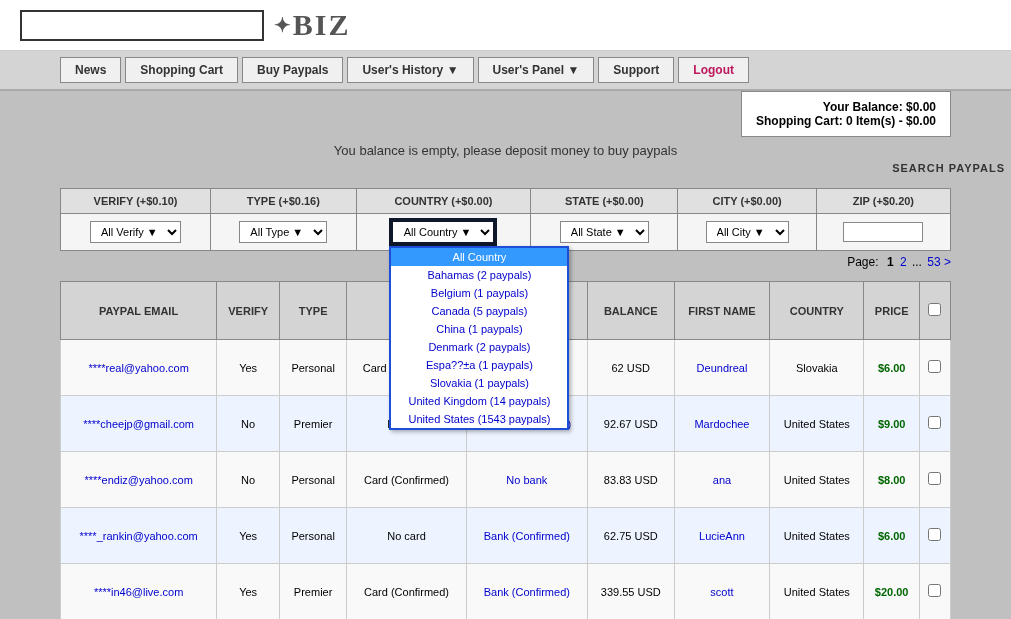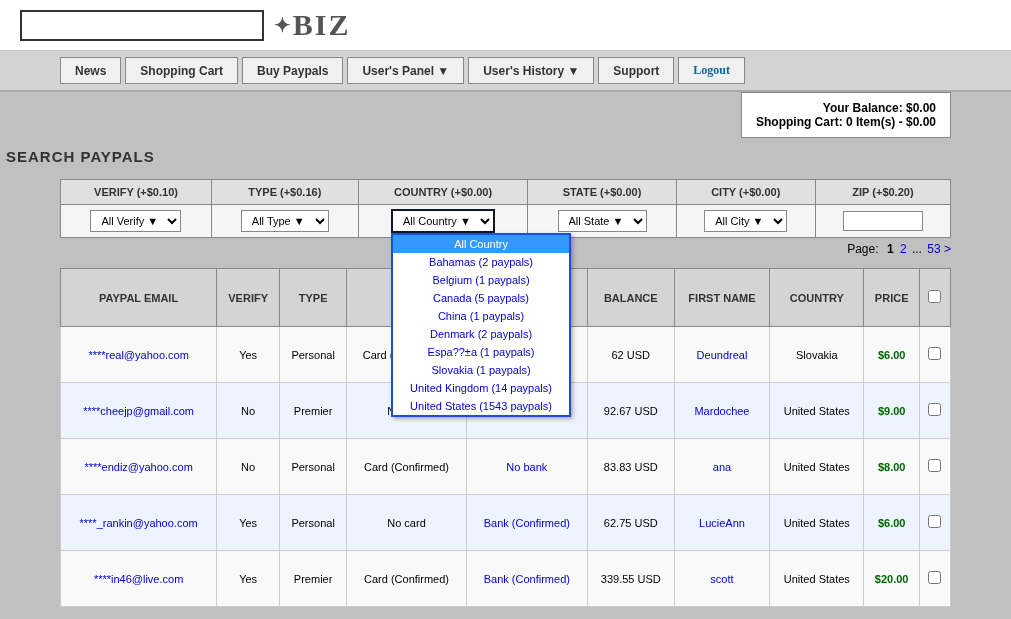--- a/index.html
+++ b/index.html
@@ -7,38 +7,38 @@
 
     
     .header { background: #ffffff; padding: 8px 20px; display: flex; align-items: center; border-bottom: 1px solid #ccc; }
     .logo-box { border: 2px solid #333; padding: 6px 30px; margin-right: 10px; }
     .logo-box input { border: none; outline: none; width: 180px; font-size: 14px; }
     .logo-text { font-size: 32px; font-weight: bold; color: #555; letter-spacing: -1px; display: flex; align-items: center; }
 
     
     .nav { background: #d4d4d4; padding: 6px 60px; display: flex; gap: 4px; border-bottom: 2px solid #aaa; }
     .nav-btn { padding: 5px 14px; border: 1px solid #888; background: #f0f0f0; cursor: pointer; font-size: 12px; font-weight: bold; color: #333; }
-    .nav-btn-red { color: #0369a1; font-family: Liberation Serif, serif; }
+    .nav-btn-red { color: #be185d; }
 
     
     .balance-bar { background: #c0c0c0; padding: 0 60px; display: flex; justify-content: flex-end; }
     .balance-box { background: #ffffff; border: 1px solid #888; padding: 8px 14px; font-size: 12px; text-align: right; }
 
     
     .alert-section { background: #c0c0c0; padding: 6px; text-align: center; }
     .alert-text { font-size: 13px; color: #333; }
-    .search-title { font-size: 15px; font-weight: bold; color: #333; text-align: left; margin-top: 4px; letter-spacing: 1px; }
+    .search-title { font-size: 11px; font-weight: bold; color: #333; text-align: right; margin-top: 4px; letter-spacing: 1px; }
 
     
     .filter-section { background: #c0c0c0; padding: 8px 60px 0 60px; }
     .filter-table { width: 100%; border-collapse: collapse; background: #e8e8e8; border: 1px solid #888; }
     .filter-table th { background: #e0e0e0; border: 1px solid #888; padding: 6px 8px; text-align: center; font-size: 11px; font-weight: bold; color: #333; margin-left: 42px; }
     .filter-table td { border: 1px solid #888; padding: 4px 6px; text-align: center; background: #f5f5f5; }
     .filter-select { padding: 3px 6px; border: 1px solid #888; background: #ffffff; font-size: 11px; cursor: pointer; }
-    .filter-select-country { border: 2px solid #0f172a; }
+    .filter-select-country { border: 4px solid #0f172a; text-align: right; }
 
     
     .dropdown-container { position: relative; display: inline-block; }
     .dropdown-list { position: absolute; top: 100%; left: 0; z-index: 100; background: #ffffff; border: 2px solid #1d4ed8; min-width: 180px; box-shadow: 2px 2px 4px rgba(0,0,0,0.3); }
     .dropdown-item { padding: 3px 8px; cursor: pointer; font-size: 11px; color: #0000cc; }
     .dropdown-item.selected { background: #3399ff; color: #ffffff; }
 
     
     .page-info { background: #c0c0c0; padding: 4px 60px; text-align: right; font-size: 12px; }
     .page-info a { color: #0000cc; text-decoration: none; }
@@ -68,39 +68,40 @@
     <span style="font-size:20px; margin-right:3px;">✦</span>
     <span style="font-size:30px; font-weight:bold; color:#555; font-family:Georgia,serif; letter-spacing:2px;">BIZ</span>
   </div>
 </div>
 
 <div class="nav">
   <button class="nav-btn">News</button>
   <button class="nav-btn">Shopping Cart</button>
   <button class="nav-btn">Buy Paypals</button>
   <button class="nav-btn">
-    <span>User's Panel</span>
+    <span>User's History</span>
     <span> ▼</span>
   </button>
   <button class="nav-btn">
-    <span>User's History</span>
+    <span>User's Panel</span>
     <span> ▼</span>
   </button>
   <button class="nav-btn">Support</button>
   <button class="nav-btn nav-btn-red">Logout</button>
 </div>
 
 <div class="balance-bar">
   <div class="balance-box">
     <div style="font-weight:bold;">Your Balance: $0.00</div>
     <div style="font-weight:bold;">Shopping Cart: 0 Item(s) - $0.00</div>
   </div>
 </div>
 
 <div class="alert-section">
+  <div class="alert-text">You balance is empty, please deposit money to buy paypals</div>
   <div class="search-title">SEARCH PAYPALS</div>
 </div>
 
 <div class="filter-section">
   <table class="filter-table">
     <thead>
       <tr>
         <th>VERIFY (+$0.10)</th>
         <th>TYPE (+$0.16)</th>
         <th>COUNTRY (+$0.00)</th>

